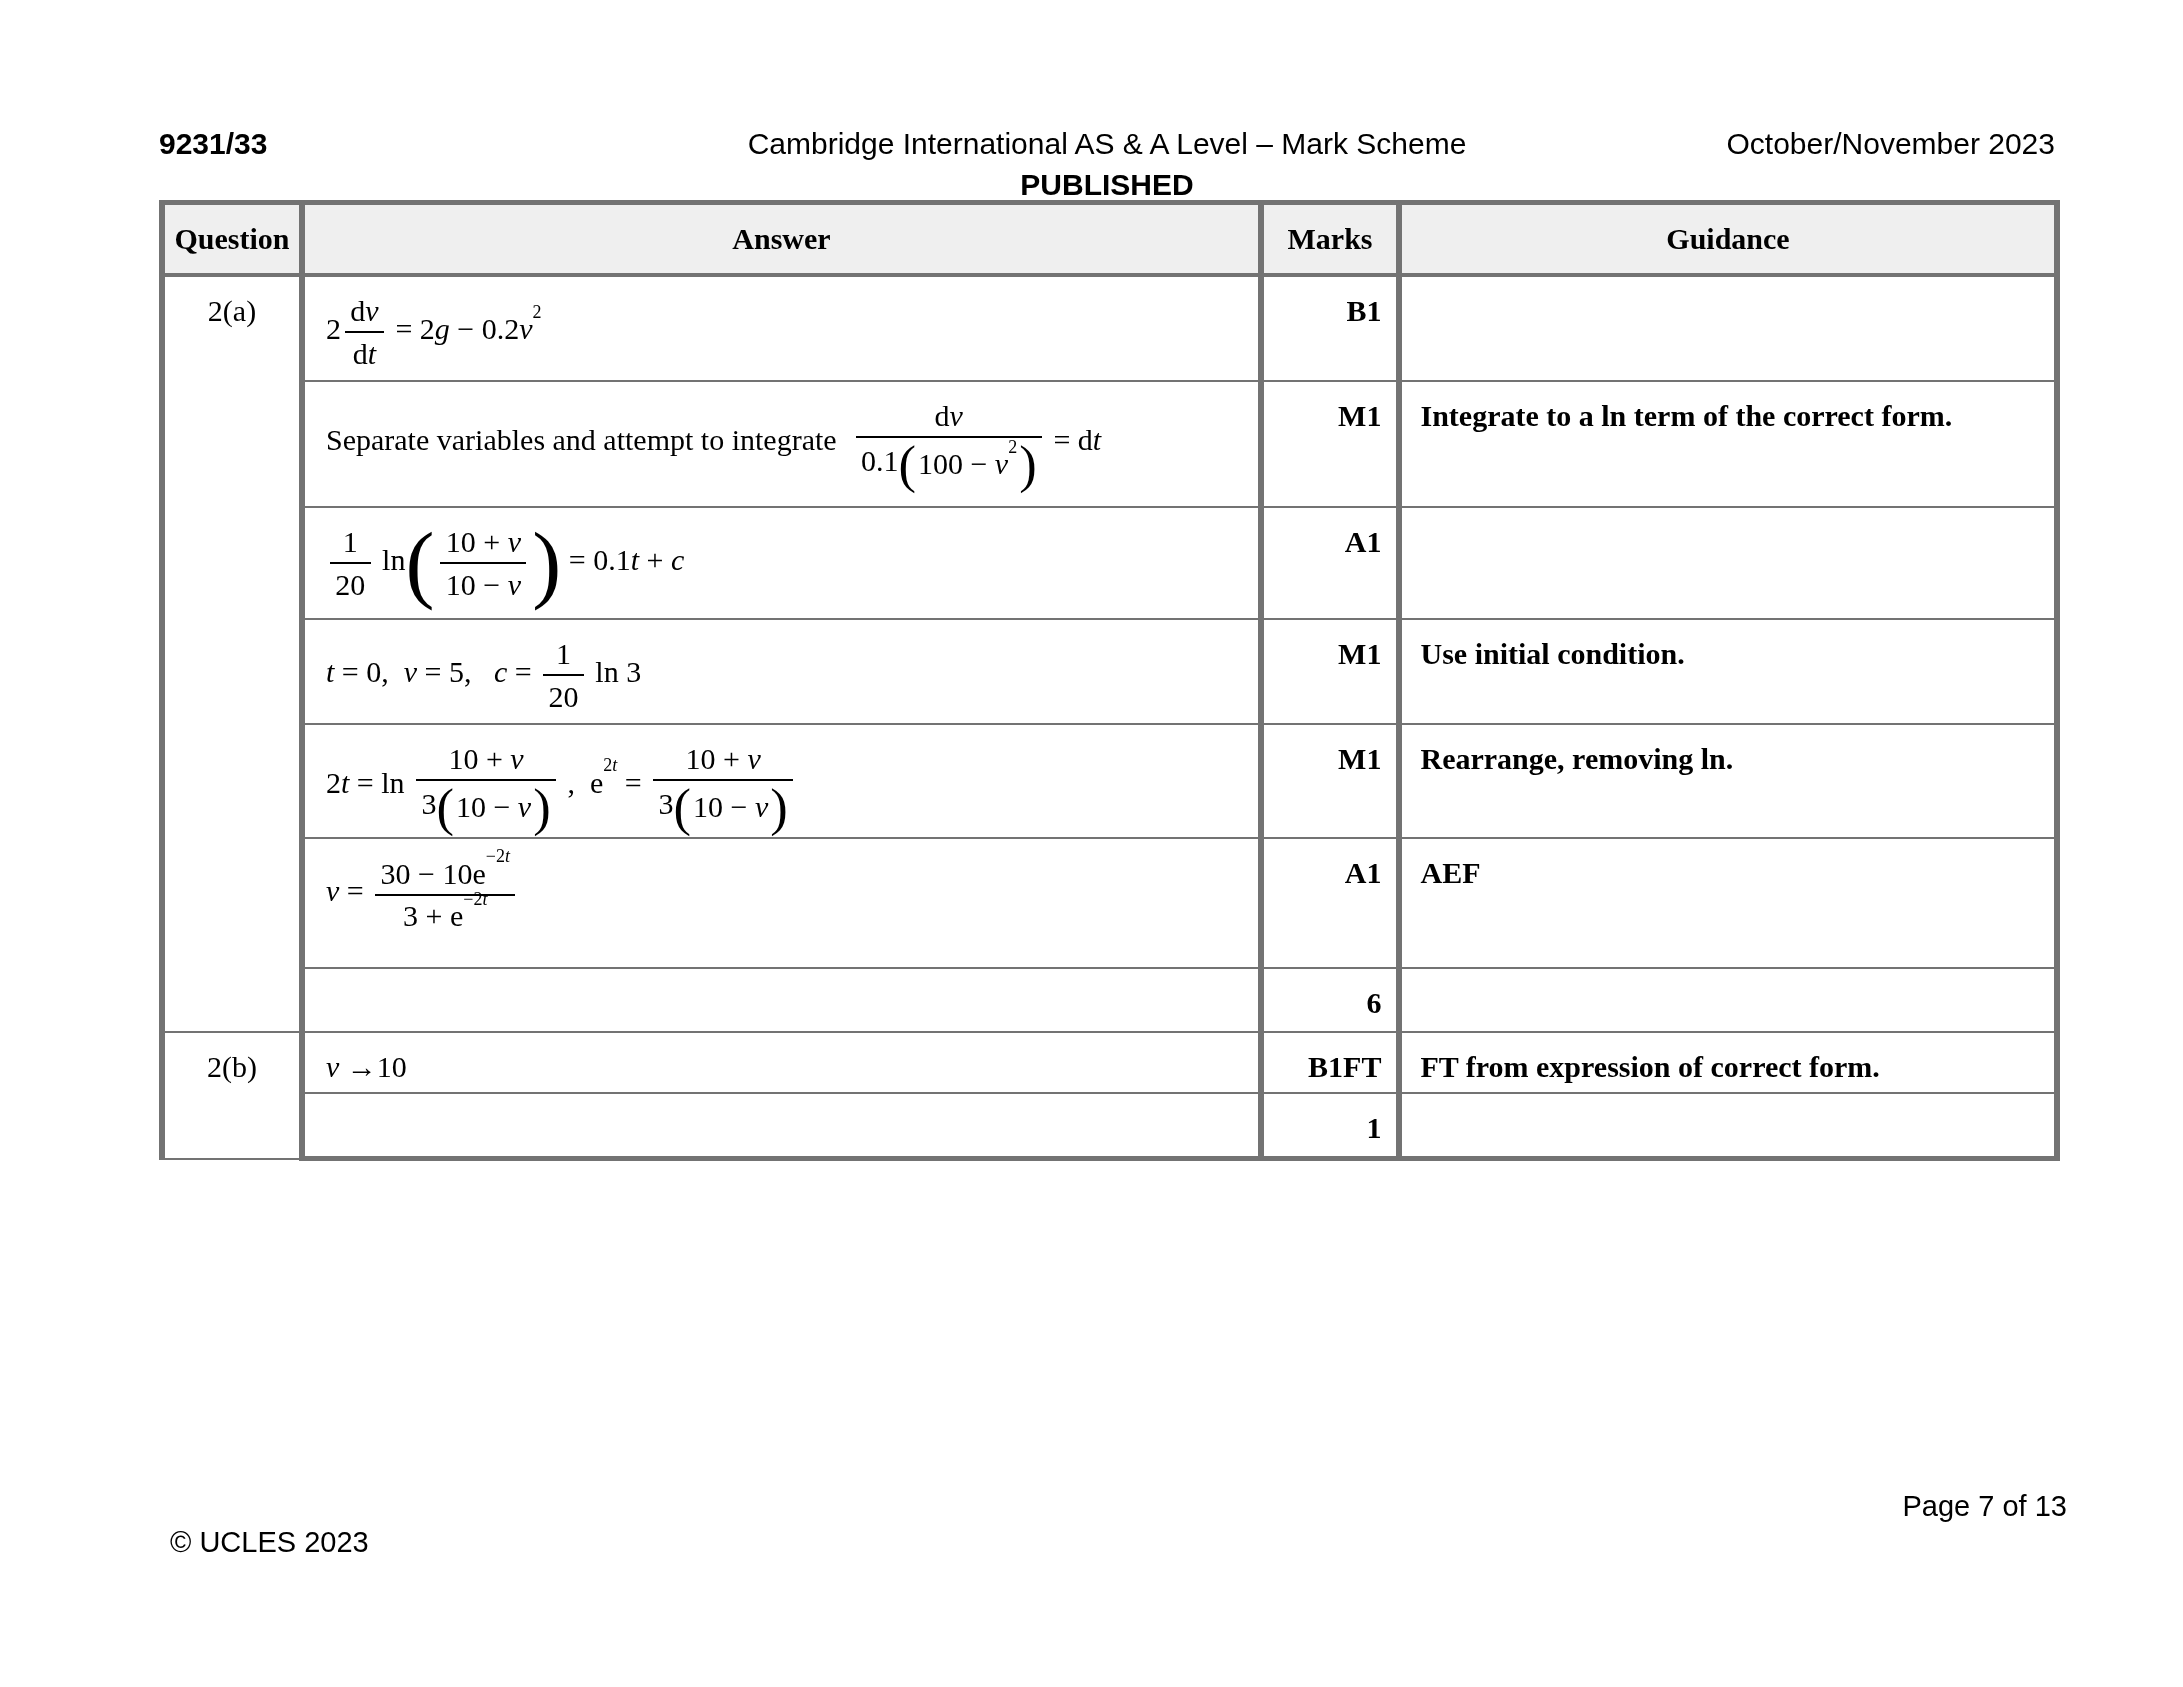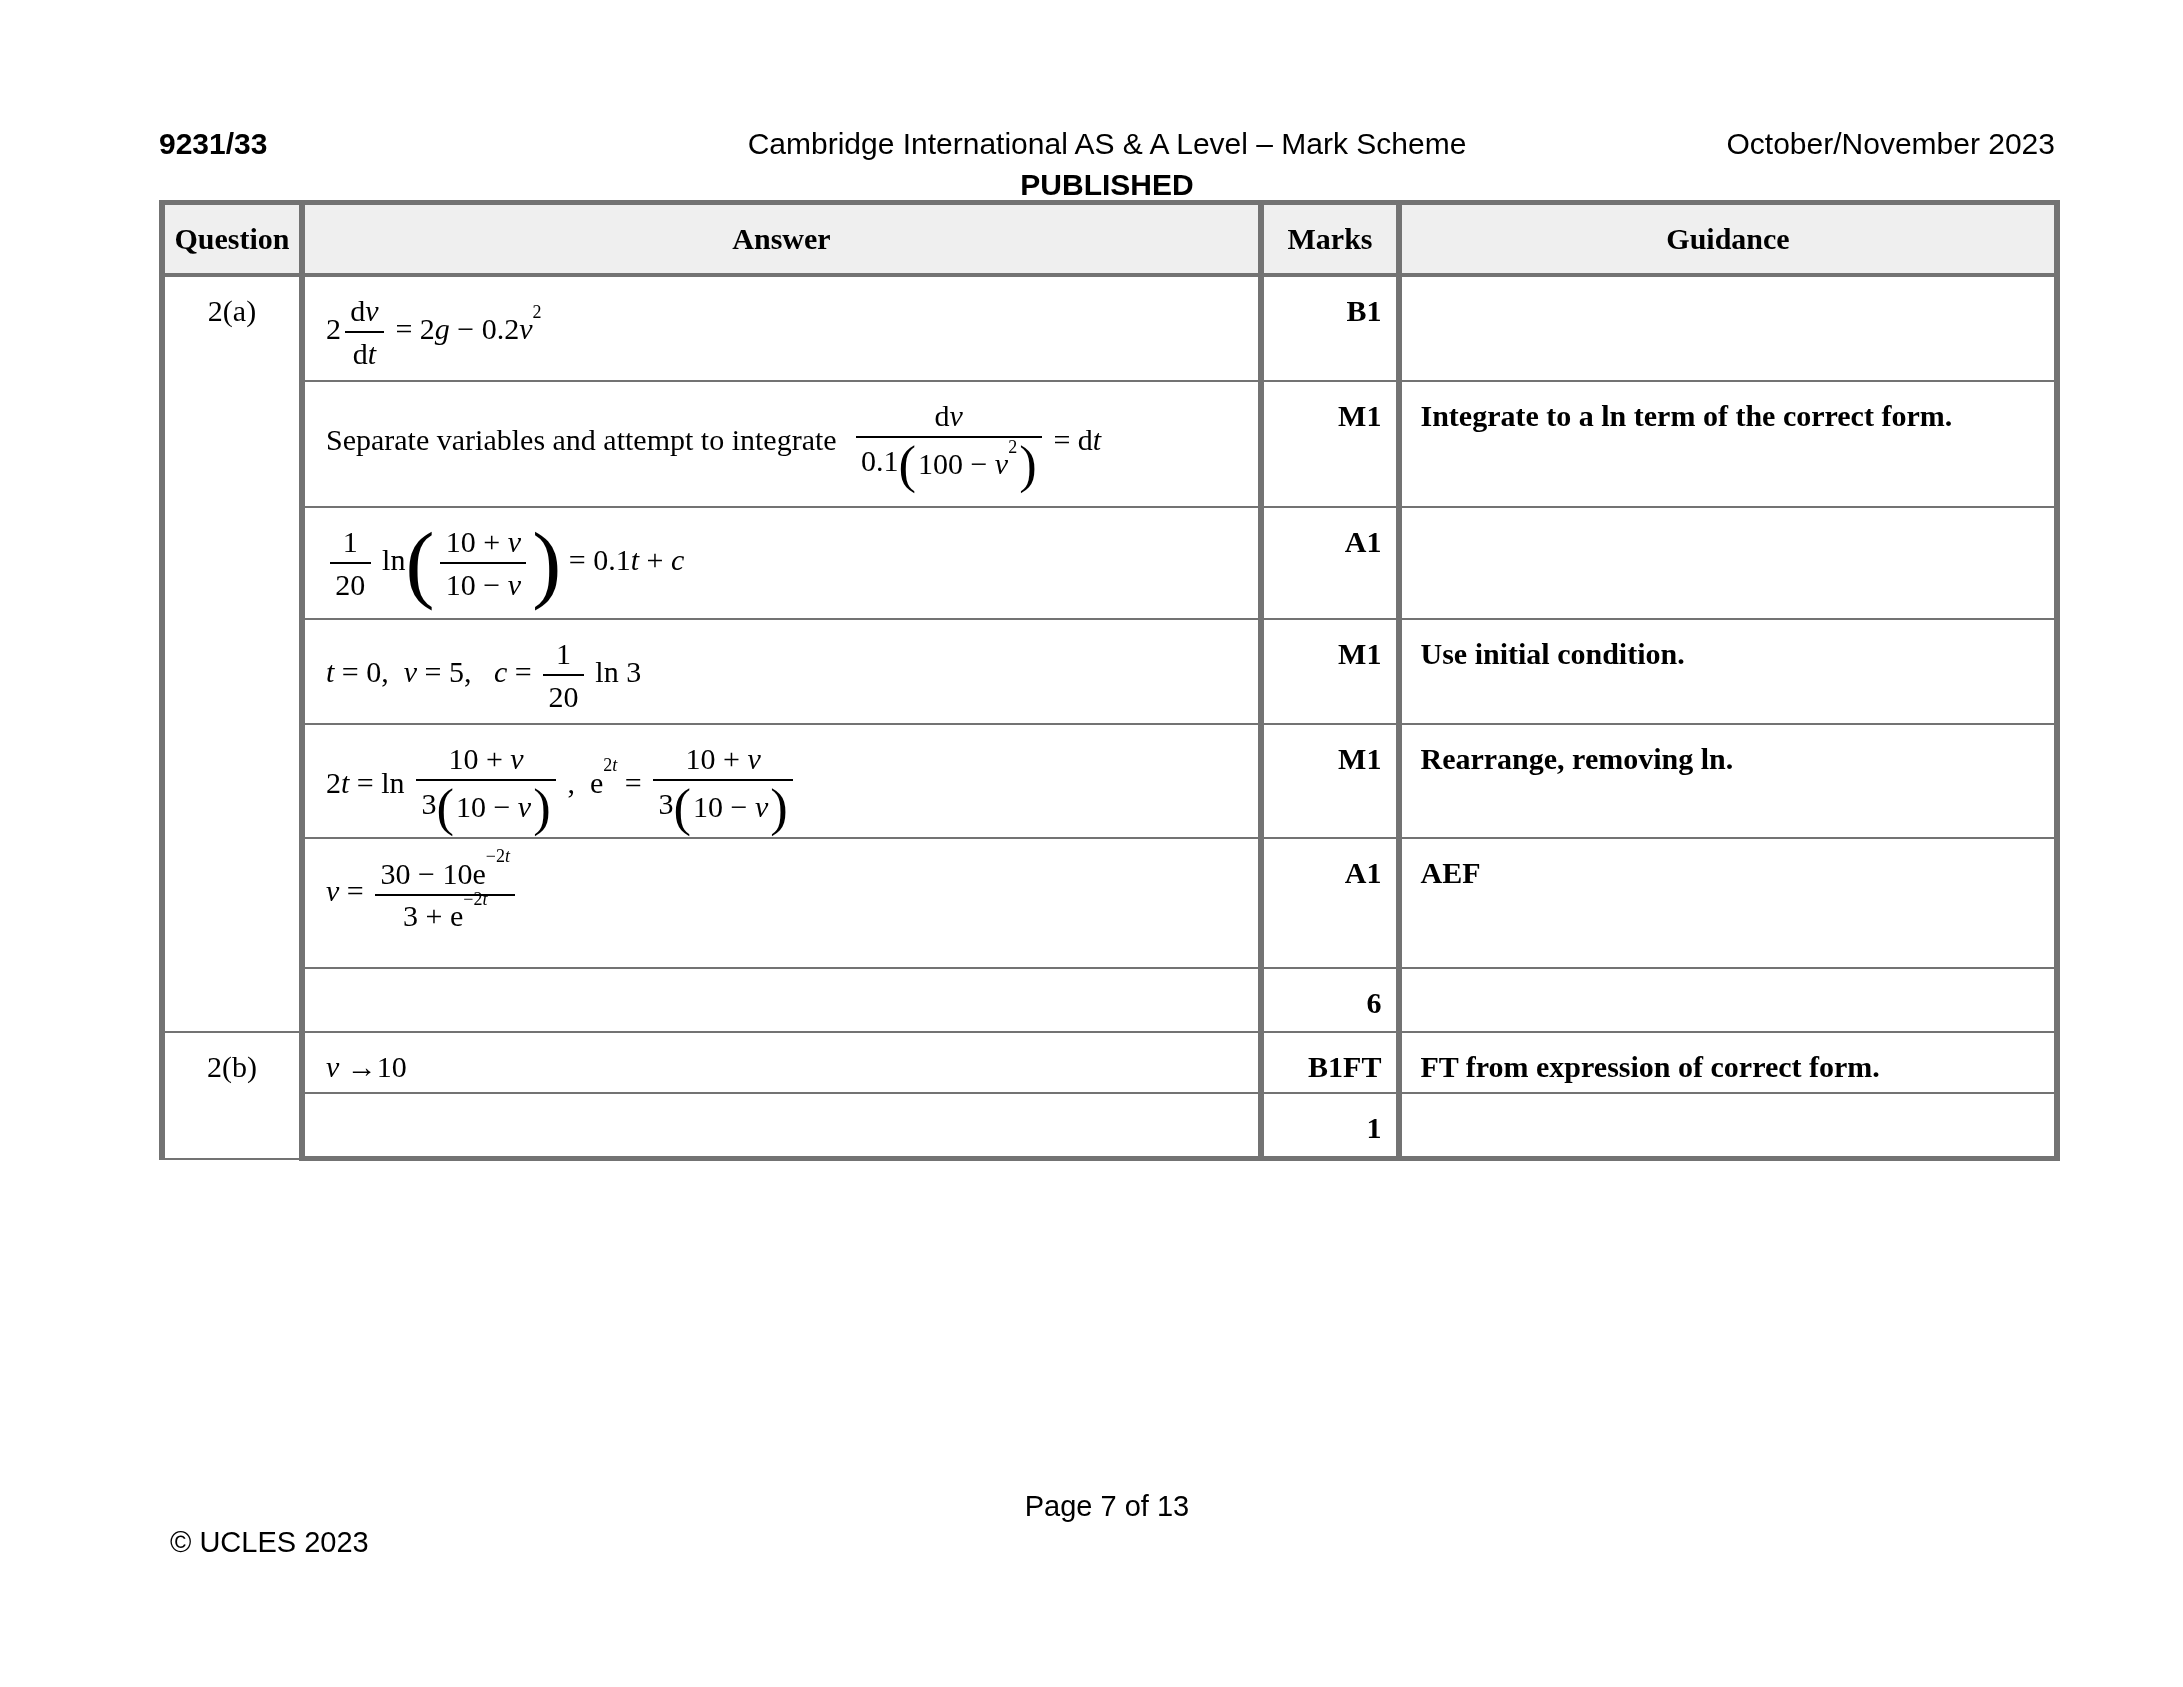--- a/index.html
+++ b/index.html
@@ -14,21 +14,21 @@
   .doc-header { position:absolute; left:159px; top:127px; width:1896px; font-size:30px; line-height:1.15; }
   .hdr-line { display:flex; align-items:baseline; }
   .hdr-left  { width:410px; text-align:left;font-weight:bold; }
   .hdr-center{ flex:1; text-align:center; }
   .hdr-right { width:410px; text-align:right; }
   .published-line { text-align:center; font-weight:bold; margin-top:6px; }
 
   
   .doc-footer { position:absolute; left:159px; top:1490px; width:1896px; height:40px; font-size:29px; }
   .ftr-left   { position:absolute; left:11px; top:0;margin-top:36px; }
-  .ftr-center { position:absolute; left:0; top:0; width:100%; text-align:center; }
+  .ftr-center { position:absolute; left:12px; top:0; width:100%; text-align:right; }
 
   
   table.ms-table {
     position:absolute; left:159px; top:200px; width:1896px;
     border-collapse:collapse; table-layout:fixed; font-size:30px;
   }
   .ms-table th, .ms-table td { border:6px solid #737373; }
   .ms-table td { border-top-width:2.6px; border-bottom-width:2.6px; }
   .ms-table thead th { border-top-width:5.3px; border-bottom-width:4.6px; background:#efefef;
     font-weight:bold; text-align:center; vertical-align:middle; height:66px; }

